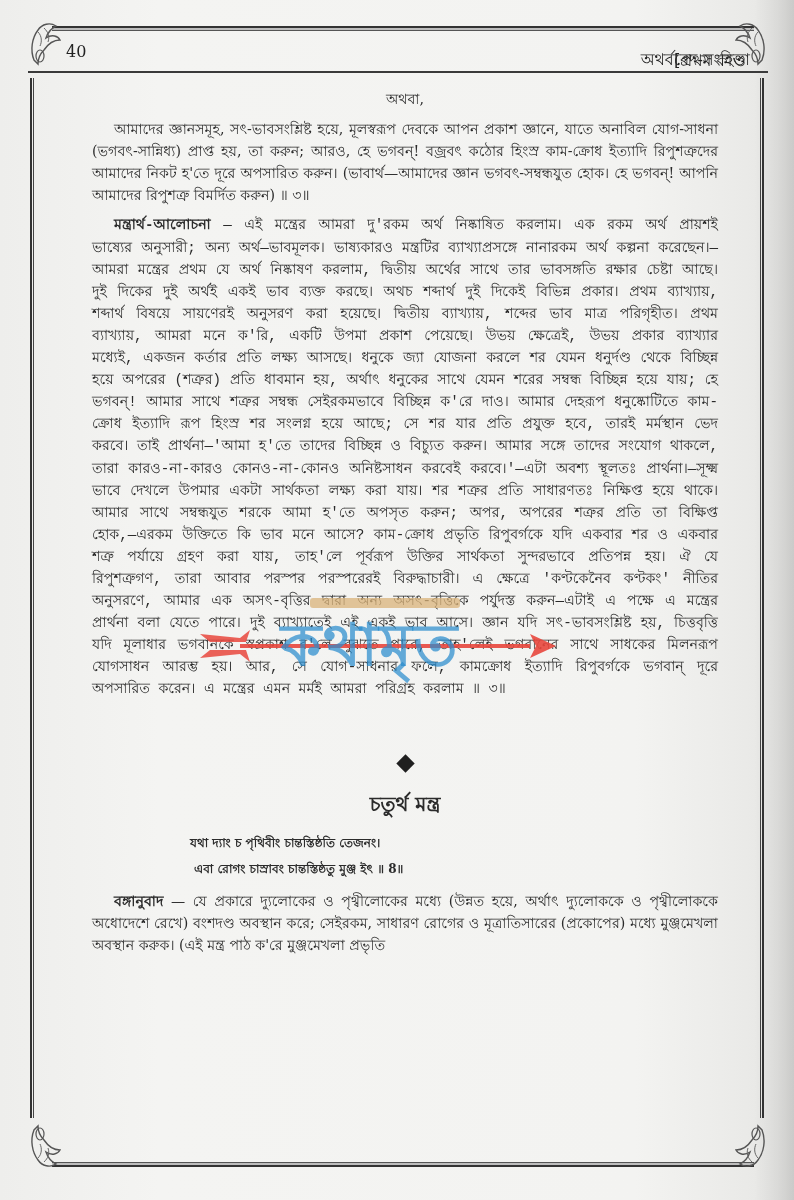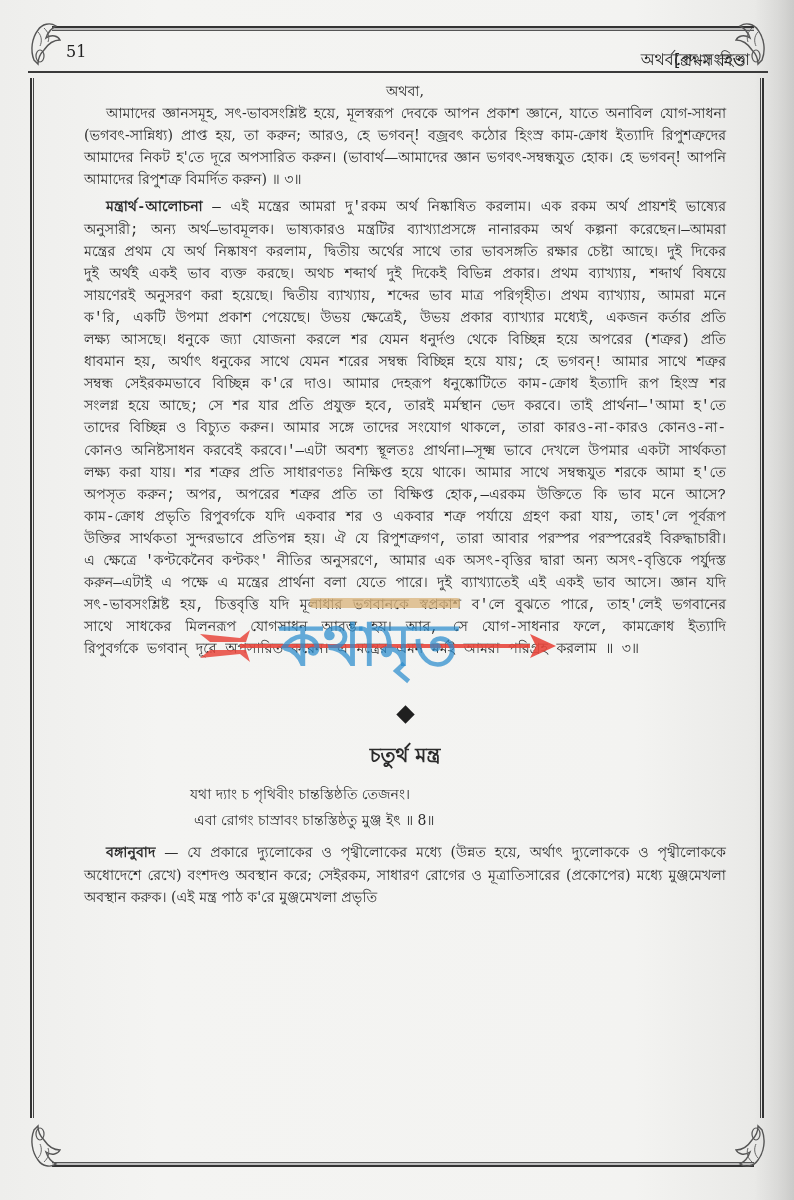--- a/index.html
+++ b/index.html
@@ -58,34 +58,34 @@
   .running-title { position: absolute; left: 0; right: 0; top: 7px; text-align: right; }
   .section-label { position: absolute; right: 4px; top: 8px; }
 
   
   .content {
     position: absolute; left: 84px; top: 80px; width: 642px;
     font-family: "DejaVu Serif", serif;
     font-size: 14.2px; line-height: 22.1px;
     text-align: justify; color: #2b2b2b;
   }
-  .content p { margin: 0; text-indent: 22px; }
+  .content p { margin: 8px; text-indent: 22px; }
   .centered { text-align: center; text-indent: 0 !important; }
   .alt-label { margin-bottom: 0; }
   .para-gap { margin-top: 6px !important; font-family: Liberation Mono, monospace; }
   .term { font-weight: bold; }
   .spacer { height: 38px; }
   .diamond {
     width: 13px; height: 13px; background: #1f1f1f; transform: rotate(45deg);
     margin: 10px auto 20px auto;
   }
   .mantra-heading {
     text-align: center; font-size: 20px; line-height: 28px; margin-bottom: 12px; font-weight: bold;
   }
-  .mantra-lines { width: 430px; margin: 0 auto; font-size: 14px; line-height: 26px; font-weight: normal; }
+  .mantra-lines { width: 430px; margin: 0 auto; font-size: 12px; line-height: 26px; font-weight: bold; }
   .mantra-lines div { text-align: left; white-space: nowrap; }
   .mantra-line-2 { padding-left: 4px; }
   .translation { margin-top: 8px !important; }
 
   
   .watermark { position: absolute; left: 180px; top: 590px; width: 380px; height: 120px; pointer-events: none; }
   .wm-text {
     position: absolute; left: 40px; top: 20px; width: 300px; text-align: center;
     font-family: "DejaVu Sans", sans-serif; font-weight: bold; font-size: 58px; letter-spacing: 2px;
     color: rgba(42,140,205,0.72); line-height: 70px;
@@ -127,21 +127,21 @@
   </div>
   <div class="corner c-br">
     <svg viewBox="0 0 34 46">
         <path d="M6 40 C2 30 4 18 10 10 C14 4 22 2 28 6 C24 8 20 12 18 18 C24 14 30 16 32 20 C26 20 20 24 16 30 C12 34 10 38 10 44 Z" fill="none" stroke="#555" stroke-width="1.4"></path>
         <path d="M10 12 C14 16 14 22 12 26 M16 8 C20 12 22 16 20 22" fill="none" stroke="#666" stroke-width="1"></path>
         <ellipse cx="12" cy="36" rx="4" ry="6" fill="none" stroke="#555" stroke-width="1.2"></ellipse>
       </svg>
   </div>
 
   <div class="header">
-    <span class="page-number">51</span>
+    <span class="page-number">40</span>
     <span class="running-title">অথর্ববেদ-সংহিতা</span>
     <span class="section-label">[প্রথম কাণ্ড</span>
   </div>
 
   <div class="content">
     <p class="centered alt-label">অথবা,</p>
     <p>আমাদের জ্ঞানসমূহ, সৎ-ভাবসংশ্লিষ্ট হয়ে, মূলস্বরূপ দেবকে আপন প্রকাশ জ্ঞানে, যাতে অনাবিল যোগ-সাধনা (ভগবৎ-সান্নিধ্য) প্রাপ্ত হয়, তা করুন; আরও, হে ভগবন্! বজ্রবৎ কঠোর হিংস্র কাম-ক্রোধ ইত্যাদি রিপুশত্রুদের আমাদের নিকট হ'তে দূরে অপসারিত করুন। (ভাবার্থ—আমাদের জ্ঞান ভগবৎ-সম্বন্ধযুত হোক। হে ভগবন্! আপনি আমাদের রিপুশত্রু বিমর্দিত করুন) ॥ ৩॥</p>
     <p class="para-gap"><span class="term">মন্ত্রার্থ-আলোচনা</span><span> — এই মন্ত্রের আমরা দু'রকম অর্থ নিষ্কাষিত করলাম। এক রকম অর্থ প্রায়শই ভাষ্যের অনুসারী; অন্য অর্থ—ভাবমূলক। ভাষ্যকারও মন্ত্রটির ব্যাখ্যাপ্রসঙ্গে নানারকম অর্থ কল্পনা করেছেন।—আমরা মন্ত্রের প্রথম যে অর্থ নিষ্কাষণ করলাম, দ্বিতীয় অর্থের সাথে তার ভাবসঙ্গতি রক্ষার চেষ্টা আছে। দুই দিকের দুই অর্থই একই ভাব ব্যক্ত করছে। অথচ শব্দার্থ দুই দিকেই বিভিন্ন প্রকার। প্রথম ব্যাখ্যায়, শব্দার্থ বিষয়ে সায়ণেরই অনুসরণ করা হয়েছে। দ্বিতীয় ব্যাখ্যায়, শব্দের ভাব মাত্র পরিগৃহীত। প্রথম ব্যাখ্যায়, আমরা মনে ক'রি, একটি উপমা প্রকাশ পেয়েছে। উভয় ক্ষেত্রেই, উভয় প্রকার ব্যাখ্যার মধ্যেই, একজন কর্তার প্রতি লক্ষ্য আসছে। ধনুকে জ্যা যোজনা করলে শর যেমন ধনুর্দণ্ড থেকে বিচ্ছিন্ন হয়ে অপরের (শত্রুর) প্রতি ধাবমান হয়, অর্থাৎ ধনুকের সাথে যেমন শরের সম্বন্ধ বিচ্ছিন্ন হয়ে যায়; হে ভগবন্! আমার সাথে শত্রুর সম্বন্ধ সেইরকমভাবে বিচ্ছিন্ন ক'রে দাও। আমার দেহরূপ ধনুষ্কোটিতে কাম-ক্রোধ ইত্যাদি রূপ হিংস্র শর সংলগ্ন হয়ে আছে; সে শর যার প্রতি প্রযুক্ত হবে, তারই মর্মস্থান ভেদ করবে। তাই প্রার্থনা—'আমা হ'তে তাদের বিচ্ছিন্ন ও বিচ্যুত করুন। আমার সঙ্গে তাদের সংযোগ থাকলে, তারা কারও-না-কারও কোনও-না-কোনও অনিষ্টসাধন করবেই করবে।'—এটা অবশ্য স্থূলতঃ প্রার্থনা।—সূক্ষ্ম ভাবে দেখলে উপমার একটা সার্থকতা লক্ষ্য করা যায়। শর শত্রুর প্রতি সাধারণতঃ নিক্ষিপ্ত হয়ে থাকে। আমার সাথে সম্বন্ধযুত শরকে আমা হ'তে অপসৃত করুন; অপর, অপরের শত্রুর প্রতি তা বিক্ষিপ্ত হোক,—এরকম উক্তিতে কি ভাব মনে আসে? কাম-ক্রোধ প্রভৃতি রিপুবর্গকে যদি একবার শর ও একবার শত্রু পর্যায়ে গ্রহণ করা যায়, তাহ'লে পূর্বরূপ উক্তির সার্থকতা সুন্দরভাবে প্রতিপন্ন হয়। ঐ যে রিপুশত্রুগণ, তারা আবার পরস্পর পরস্পরেরই বিরুদ্ধাচারী। এ ক্ষেত্রে 'কণ্টকেনৈব কণ্টকং' নীতির অনুসরণে, আমার এক অসৎ-বৃত্তির দ্বারা অন্য অসৎ-বৃত্তিকে পর্যুদস্ত করুন—এটাই এ পক্ষে এ মন্ত্রের প্রার্থনা বলা যেতে পারে। দুই ব্যাখ্যাতেই এই একই ভাব আসে। জ্ঞান যদি সৎ-ভাবসংশ্লিষ্ট হয়, চিত্তবৃত্তি যদি মূলাধার ভগবানকে স্বপ্রকাশ ব'লে বুঝতে পারে, তাহ'লেই ভগবানের সাথে সাধকের মিলনরূপ যোগসাধন আরম্ভ হয়। আর, সে যোগ-সাধনার ফলে, কামক্রোধ ইত্যাদি রিপুবর্গকে ভগবান্ দূরে অপসারিত করেন। এ মন্ত্রের এমন মর্মই আমরা পরিগ্রহ করলাম ॥ ৩॥</span></p>
 
     <div class="spacer"></div>

